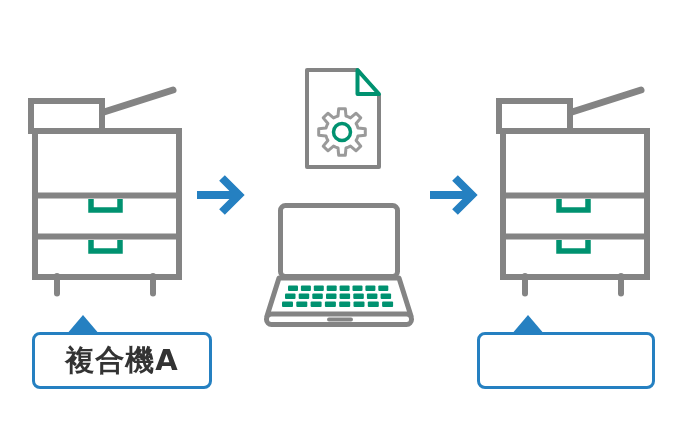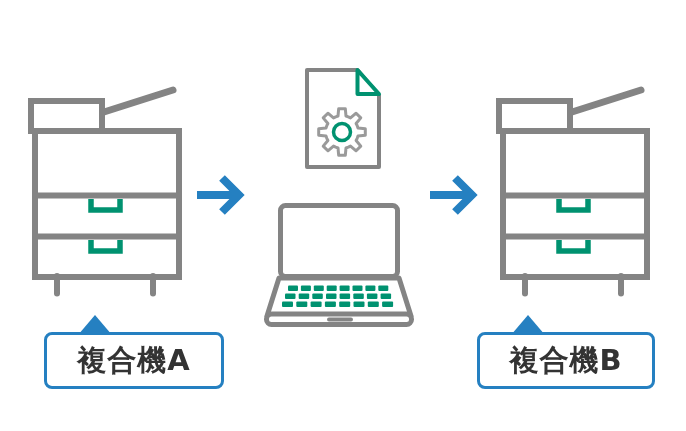--- a/index.html
+++ b/index.html
@@ -40,21 +40,21 @@
   .callout .pointer {
     position: absolute;
     top: -20px;
     left: 31px;
     width: 0;
     height: 0;
     border-left: 17px solid transparent;
     border-right: 17px solid transparent;
     border-bottom: 20px solid var(--accent_blue, #2580c1);
   }
-  #callout-a { left: 32px;  top: 332px; width: 180px; height: 57px; margin-left: 12px; }
+  #callout-a { left: 32px;  top: 332px; width: 180px; height: 57px; }
   #callout-b { left: 477px; top: 332px; width: 178px; height: 57px; }
 </style>
 </head>
 <body>
 
 <div class="stage">
 
   <svg width="686" height="431" viewBox="0 0 686 431" xmlns="http://www.w3.org/2000/svg" xmlns:xlink="http://www.w3.org/1999/xlink">
 
     <defs>
@@ -133,16 +133,15 @@
     </g>
   </svg>
 
   <div class="callout" id="callout-a">
     <span class="pointer"></span>
     <span>複合機A</span>
   </div>
 
   <div class="callout" id="callout-b">
     <span class="pointer"></span>
-    <span>複合機B</span>
   </div>
 
 </div>
 
 </body></html>

